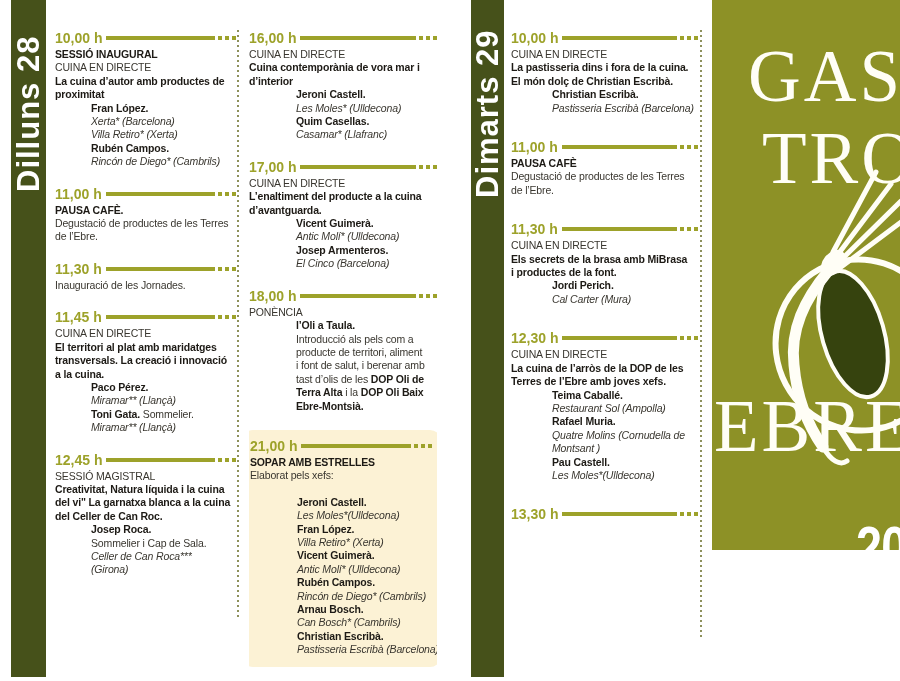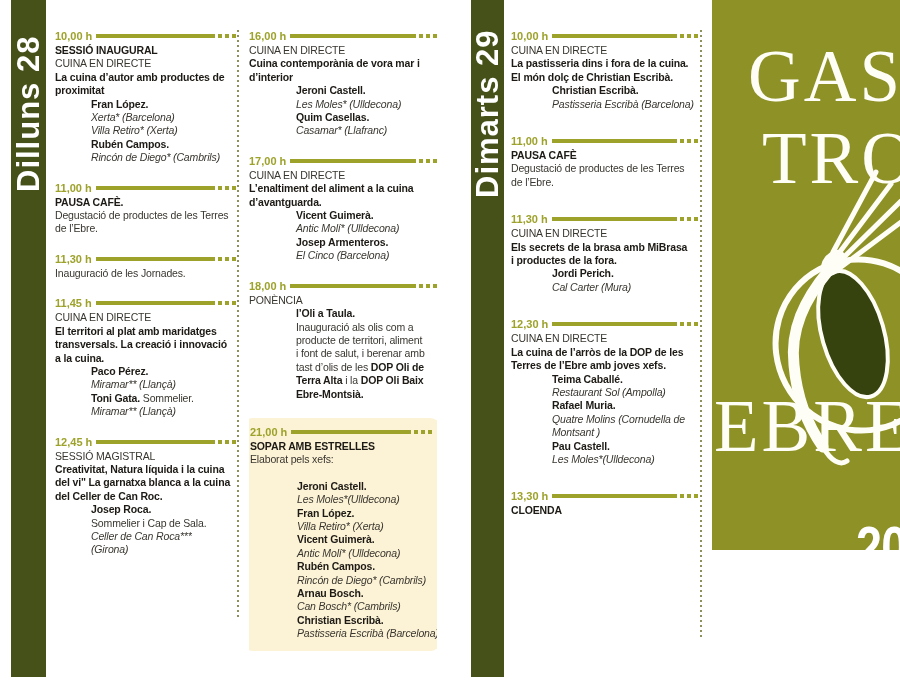--- a/index.html
+++ b/index.html
@@ -15,21 +15,21 @@
             color:#ffffff;font-weight:bold;font-size:31px;letter-spacing:1px;white-space:nowrap;}
   
   .col{position:absolute;top:30px;overflow:hidden;}
   #col0{left:55px;width:181px;height:640px;}
   #col1{left:249px;width:188px;height:645px;}
   #col2{left:511px;width:187px;height:640px;}
   .section{margin-bottom:17px;}
   #col2 .section{margin-bottom:24px;}
   .section.hl{background:#fcf2d5;border-radius:11px;padding:8px 9px 10px 8px;margin-left:-7px;margin-right:-4px;}
   .shead{display:flex;align-items:center;margin-bottom:2px;}
-  .stime{color:#9da22a;font-weight:bold;font-size:11px;white-space:nowrap;padding-right:4px;}
+  .stime{color:#9da22a;font-weight:bold;font-size:14px;white-space:nowrap;padding-right:4px;}
   .sline{flex:1;height:4px;background:#9da22a;}
   .sq{width:4px;height:4px;background:#9da22a;flex:none;margin-left:3px;}
   .line{font-size:10.5px;line-height:13.4px;letter-spacing:-0.15px;white-space:nowrap;color:#39362f;}
   #col0 .indent{padding-left:36px;}
   #col1 .indent{padding-left:47px;}
   #col2 .indent{padding-left:41px;}
   .s-b{font-weight:bold;color:#1d1a15;}
   .s-i{font-style:italic;text-align:right;}
   .lgap{height:13px;}
   
@@ -151,38 +151,38 @@
       </div>
       <div class="section">
         <div class="shead">
           <span class="stime">17,00 h</span>
           <span class="sline"></span>
           <span class="sq"></span>
           <span class="sq"></span>
           <span class="sq"></span>
         </div>
         <div class="line"><span class="s-r">CUINA EN DIRECTE</span></div>
-        <div class="line"><span class="s-b">L’enaltiment del aliment a la cuina</span></div>
+        <div class="line"><span class="s-b">L’enaltiment del producte a la cuina</span></div>
         <div class="line"><span class="s-b">d’avantguarda.</span></div>
         <div class="line indent"><span class="s-b">Vicent Guimerà.</span></div>
         <div class="line indent"><span class="s-i">Antic Molí* (Ulldecona)</span></div>
         <div class="line indent"><span class="s-b">Josep Armenteros.</span></div>
         <div class="line indent"><span class="s-i">El Cinco (Barcelona)</span></div>
       </div>
       <div class="section">
         <div class="shead">
           <span class="stime">18,00 h</span>
           <span class="sline"></span>
           <span class="sq"></span>
           <span class="sq"></span>
           <span class="sq"></span>
         </div>
         <div class="line"><span class="s-r">PONÈNCIA</span></div>
         <div class="line indent"><span class="s-b">l’Oli a Taula.</span></div>
-        <div class="line indent"><span class="s-r">Inauguració als olis com a</span></div>
+        <div class="line indent"><span class="s-r">Introducció als pels com a</span></div>
         <div class="line indent"><span class="s-r">producte de territori, aliment</span></div>
         <div class="line indent"><span class="s-r">i font de salut, i berenar amb</span></div>
         <div class="line indent"><span class="s-r">tast d’olis de les </span><span class="s-b">DOP Oli de</span></div>
         <div class="line indent"><span class="s-b">Terra Alta</span><span class="s-r"> i la </span><span class="s-b">DOP Oli Baix</span></div>
         <div class="line indent"><span class="s-b">Ebre-Montsià.</span></div>
       </div>
       <div class="section hl">
         <div class="shead">
           <span class="stime">21,00 h</span>
           <span class="sline"></span>
@@ -242,21 +242,21 @@
       <div class="section">
         <div class="shead">
           <span class="stime">11,30 h</span>
           <span class="sline"></span>
           <span class="sq"></span>
           <span class="sq"></span>
           <span class="sq"></span>
         </div>
         <div class="line"><span class="s-r">CUINA EN DIRECTE</span></div>
         <div class="line"><span class="s-b">Els secrets de la brasa amb MiBrasa</span></div>
-        <div class="line"><span class="s-b">i productes de la fora.</span></div>
+        <div class="line"><span class="s-b">i productes de la font.</span></div>
         <div class="line indent"><span class="s-b">Jordi Perich.</span></div>
         <div class="line indent"><span class="s-i">Cal Carter (Mura)</span></div>
       </div>
       <div class="section">
         <div class="shead">
           <span class="stime">12,30 h</span>
           <span class="sline"></span>
           <span class="sq"></span>
           <span class="sq"></span>
           <span class="sq"></span>
@@ -273,21 +273,20 @@
         <div class="line indent"><span class="s-i">Les Moles*(Ulldecona)</span></div>
       </div>
       <div class="section">
         <div class="shead">
           <span class="stime">13,30 h</span>
           <span class="sline"></span>
           <span class="sq"></span>
           <span class="sq"></span>
           <span class="sq"></span>
         </div>
-        <div class="line"><span class="s-b">CLOENDA</span></div>
       </div>
     </div>
   <div class="vsep" id="sep2"></div>
 
   <div id="panel">
     <div class="word" id="w-gas">GAS</div>
     <div class="word" id="w-tro">TRO</div>
     <div class="word" id="w-ebre">EBRE</div>
     <svg id="motif" width="188" height="675" viewBox="0 0 188 675">
       <ellipse cx="148" cy="345" rx="84" ry="86" fill="none" stroke="#fffef6" stroke-width="6" transform="rotate(-28 148 345)"></ellipse>

